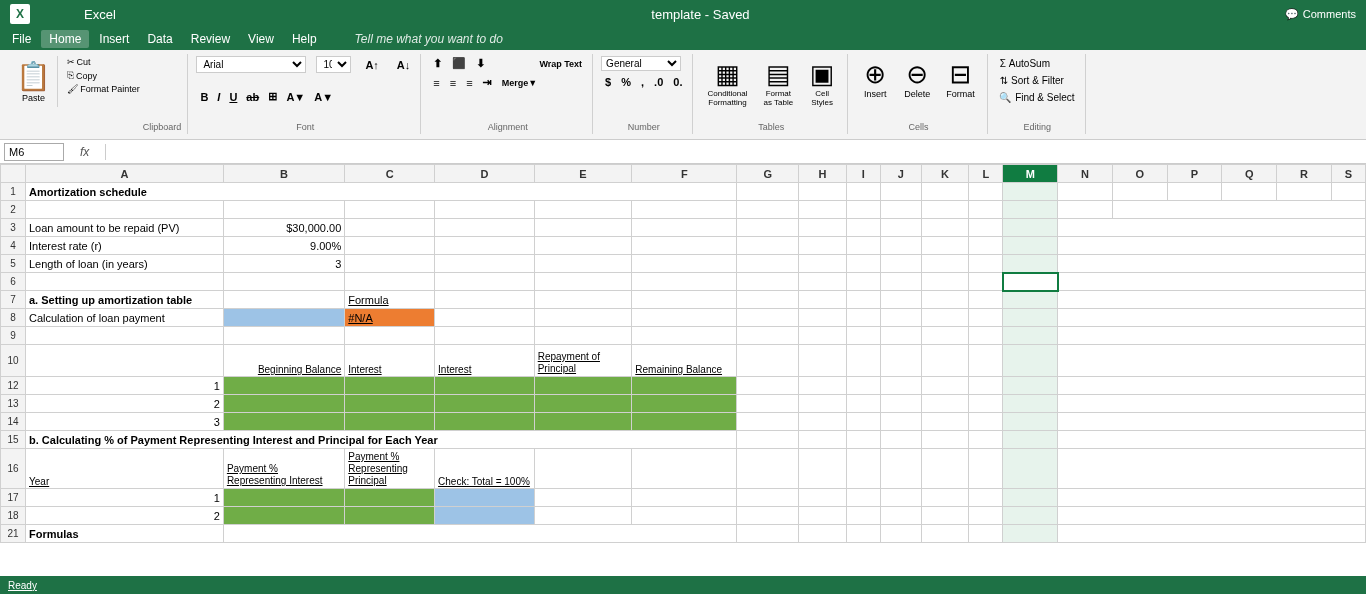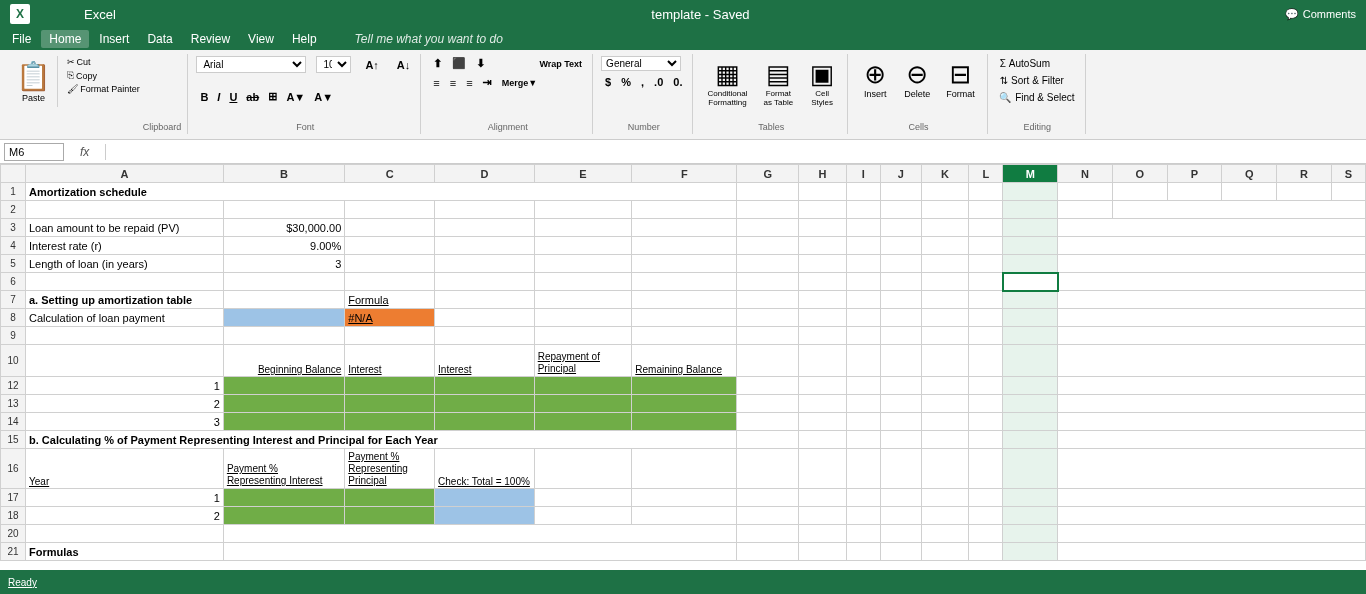--- a/index.html
+++ b/index.html
@@ -210,21 +210,21 @@
 
     
     #spreadsheet::-webkit-scrollbar { width: 12px; height: 12px; }
     #spreadsheet::-webkit-scrollbar-track { background: #f1f1f1; }
     #spreadsheet::-webkit-scrollbar-thumb { background: #aaa; border-radius: 2px; }
 
     
     #status-bar {
       background: #1e7145;
       color: white;
-      height: 24px;
+      height: 18px;
       display: flex;
       align-items: center;
       padding: 0 8px;
       font-size: 10px;
       position: fixed;
       bottom: 0;
       left: 0;
       right: 0;
       text-decoration: underline;
     }
@@ -750,33 +750,20 @@
         <td class="cell"></td>
         <td class="cell"></td>
         <td class="cell"></td>
         <td class="cell"></td>
         <td class="cell"></td>
         <td class="cell selected-col"></td>
         <td class="cell" colspan="6"></td>
       </tr>
 
 
-      <tr>
-        <td class="row-num">20</td>
-        <td class="cell"></td>
-        <td class="cell" colspan="5"></td>
-        <td class="cell"></td>
-        <td class="cell"></td>
-        <td class="cell"></td>
-        <td class="cell"></td>
-        <td class="cell"></td>
-        <td class="cell"></td>
-        <td class="cell selected-col"></td>
-        <td class="cell" colspan="6"></td>
-      </tr>
 
       <tr>
         <td class="row-num">21</td>
         <td class="cell bold">Formulas</td>
         <td class="cell" colspan="5"></td>
         <td class="cell"></td>
         <td class="cell"></td>
         <td class="cell"></td>
         <td class="cell"></td>
         <td class="cell"></td>

